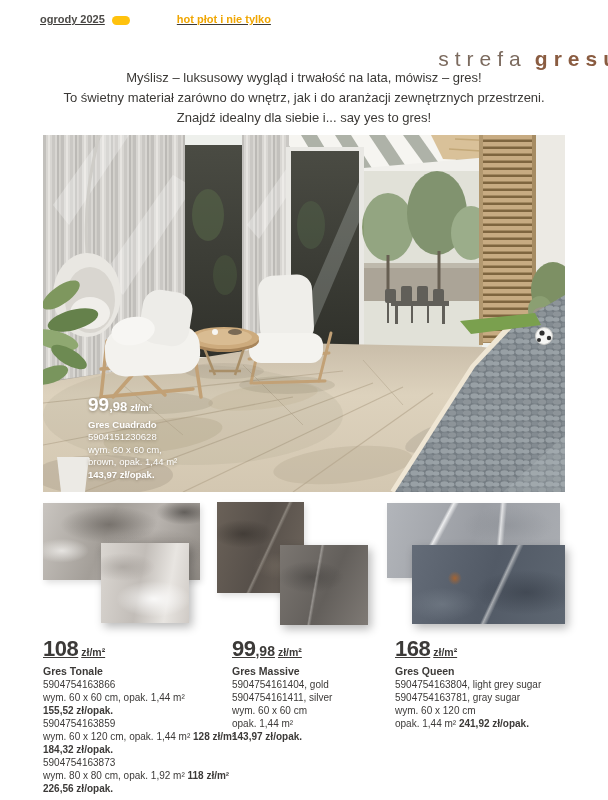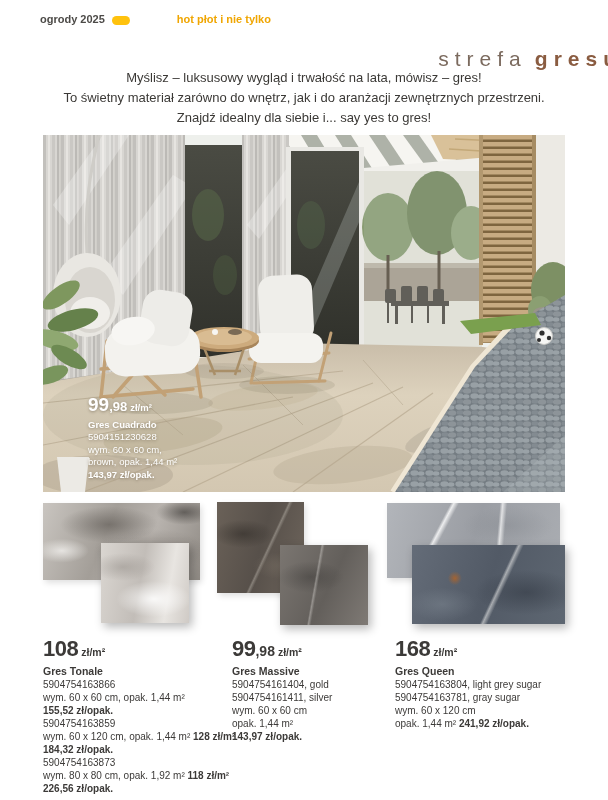--- a/index.html
+++ b/index.html
@@ -1,20 +1,20 @@
 <!DOCTYPE html>
 <html><head>
 <meta charset="utf-8">
 <style>
   html,body{margin:0;padding:0;background:#ffffff;}
   .page{position:relative;width:608px;height:800px;background:#ffffff;overflow:hidden;
         font-family:"Liberation Sans",sans-serif;color:#3c3a38;}
 
   
-  .masthead{position:absolute;left:40px;top:13px;display:flex;align-items:flex-end;gap:7px;}
+  .masthead{position:absolute;left:40px;top:13px;display:flex;align-items:flex-end;gap:7px;text-decoration:underline;}
   .edition{font-size:11px;font-weight:bold;color:#4c4a47;}
   .pill{width:18px;height:9px;border-radius:5px;background:#ffc20d;display:inline-block;}
   .tag{font-size:11px;font-weight:bold;color:#f0a602;margin-left:40px;}
 
   
   .title{position:absolute;left:0;top:33px;width:608px;text-align:right;margin:14px;
          font-size:21px;font-weight:400;letter-spacing:6px;}
   .t-reg{color:#7b6a5e;}
   .t-acc{color:#8a5c41;font-weight:700;margin-left:8px;}
 
@@ -67,21 +67,21 @@
   #t-queen-b{left:412px;top:545px;width:153px;height:79px;background:
     radial-gradient(circle 7px at 28% 42%, rgba(170,100,45,.9), rgba(170,100,45,0) 100%),
     linear-gradient(115deg, transparent 55%, rgba(240,240,238,.55) 56.5%, transparent 59%),
     radial-gradient(ellipse 70px 30px at 75% 60%, rgba(40,46,56,.45), rgba(40,46,56,0) 75%),
     radial-gradient(ellipse 50px 24px at 20% 75%, rgba(140,150,160,.35), rgba(140,150,160,0) 70%),
     linear-gradient(108deg,#646c78,#525a66 50%,#5e6772);}
 
   
   .product{position:absolute;top:636px;white-space:nowrap;color:#3c3a38;}
   .p1{left:43px}.p2{left:232px}.p3{left:395px}
-  .p-price{height:25px;}
+  .p-price{height:25px;text-decoration:underline;}
   .pp-int{font-size:22px;font-weight:bold;letter-spacing:-.5px;}
   .pp-frac{font-size:14px;font-weight:bold;}
   .pp-unit{font-size:10.5px;font-weight:bold;margin-left:3px;}
   .p-name{font-size:10.5px;font-weight:bold;line-height:13px;margin-top:4px;}
   .p-line{font-size:10px;line-height:13px;}
   .p-line .b{font-weight:bold;}
 
   .pageno{position:absolute;left:39px;top:811px;font-size:14px;color:#4b4a48;margin-left:39px;}
 </style>
 </head>

